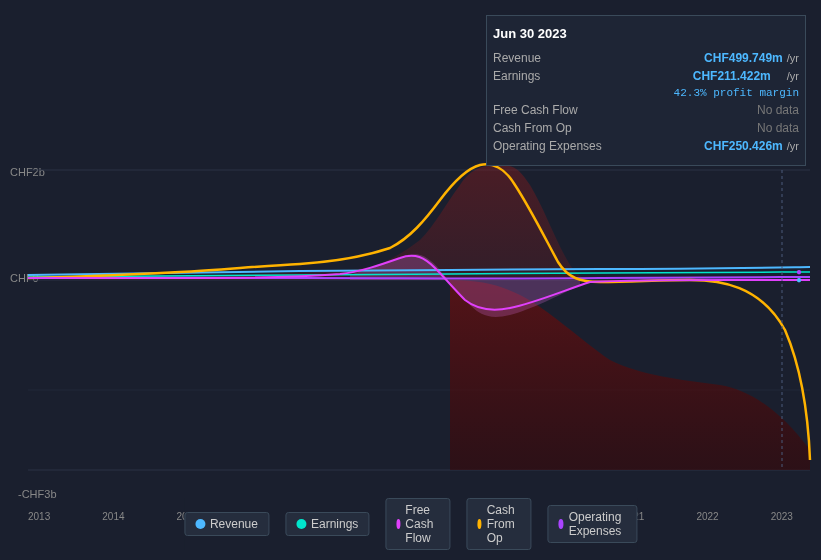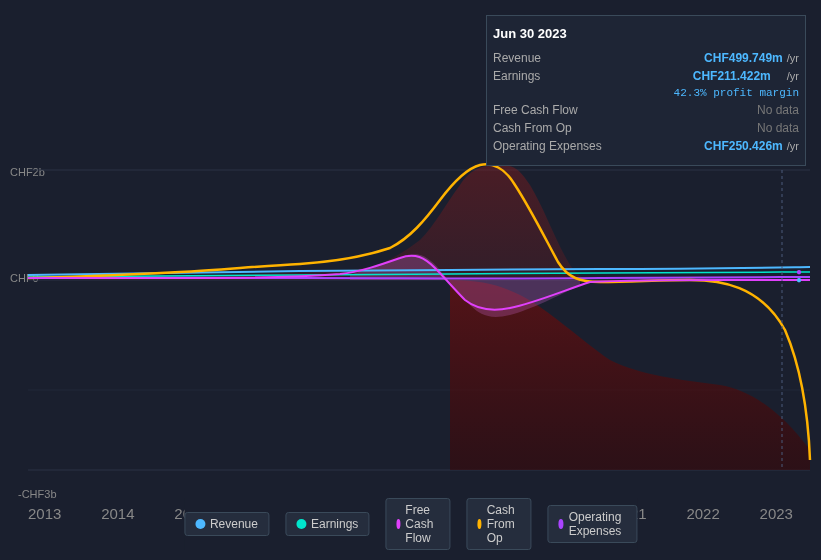--- a/index.html
+++ b/index.html
@@ -74,21 +74,21 @@
     .x-axis {
       position: absolute;
       bottom: 38px;
       left: 0;
       right: 0;
       display: flex;
       justify-content: space-between;
       padding: 0 28px;
     }
     .x-label {
-      font-size: 15px;
+      font-size: 10px;
       color: #888;
     }
 
     
     .legend {
       position: absolute;
       bottom: 10px;
       left: 50%;
       transform: translateX(-50%);
       display: flex;

